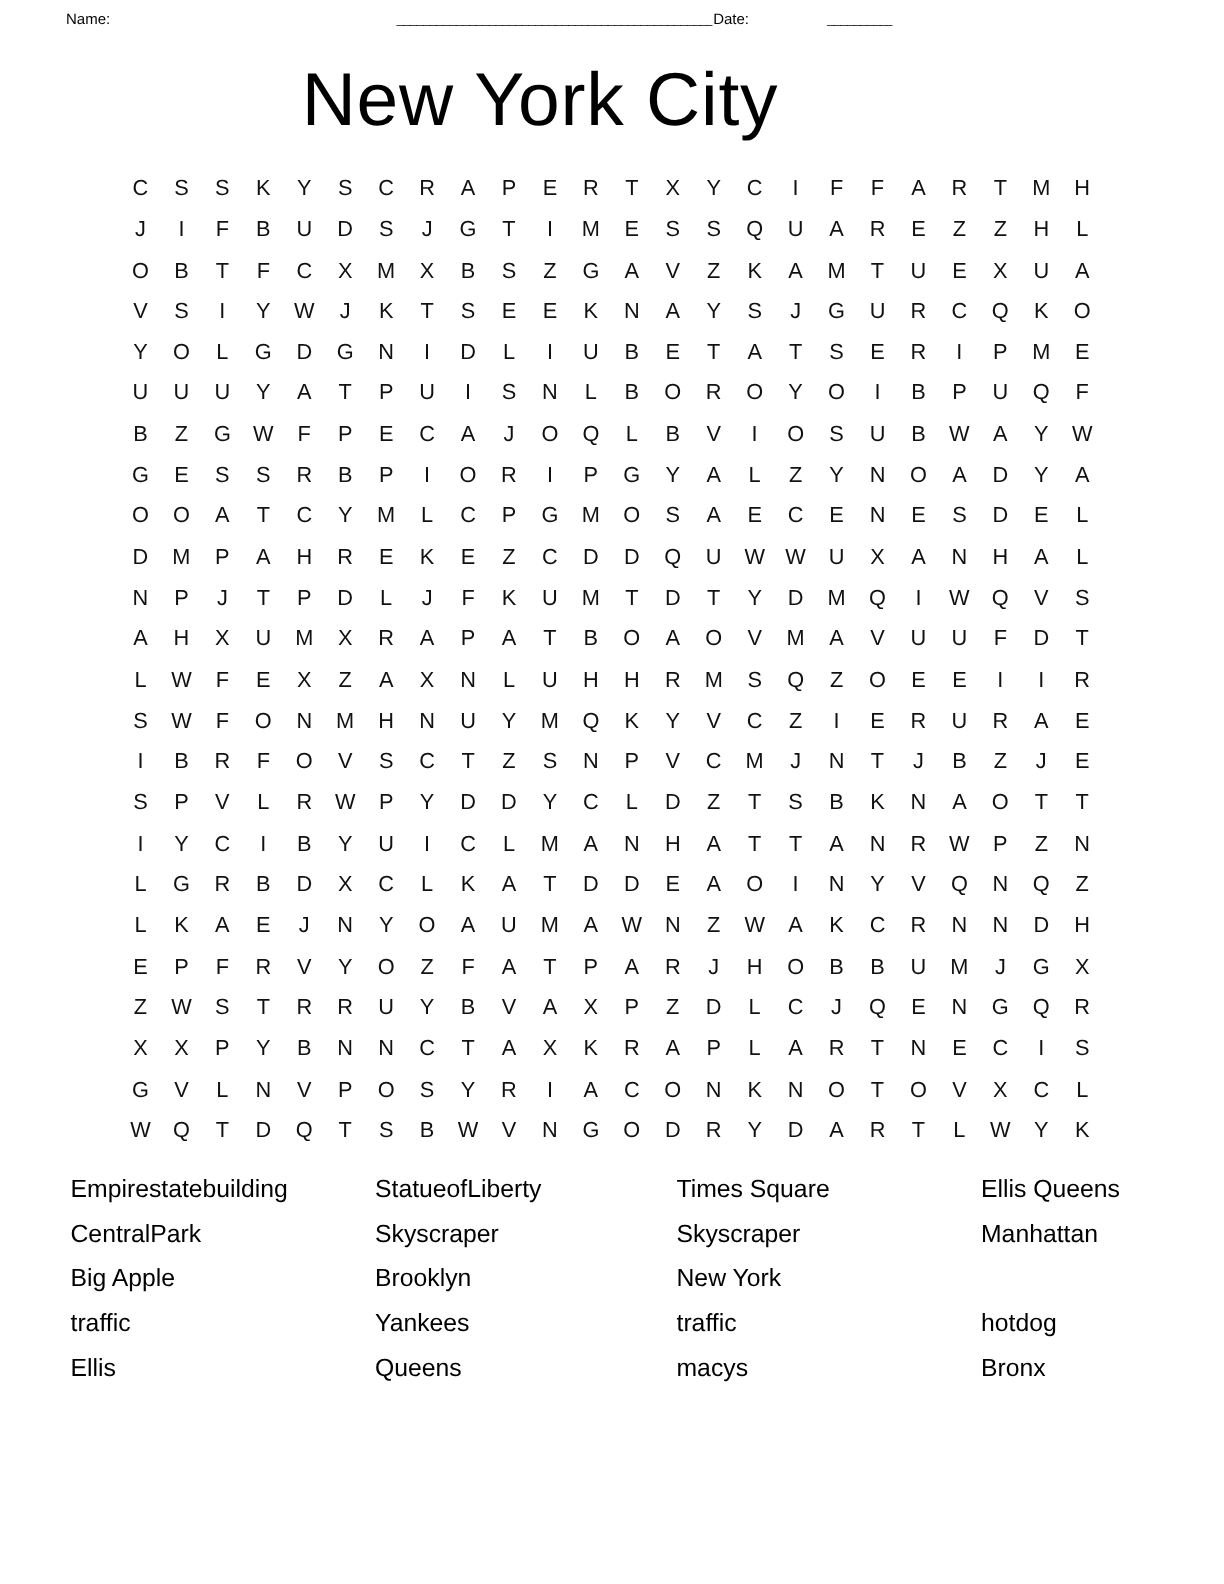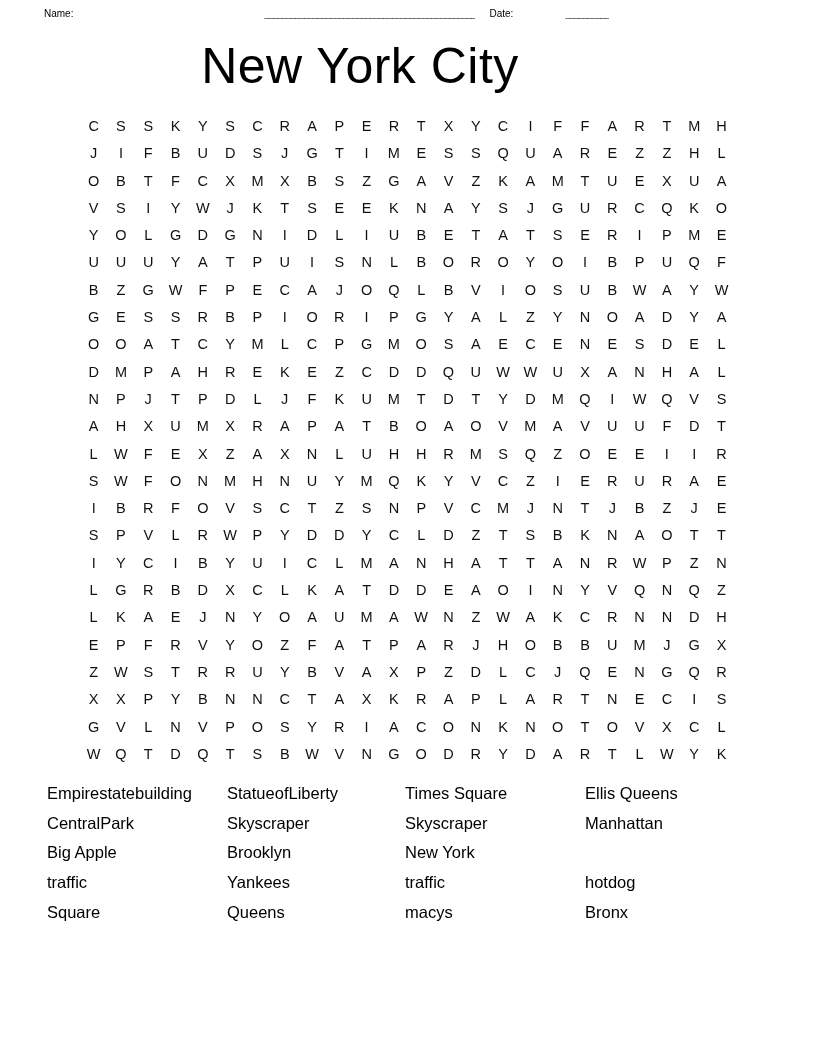--- a/index.html
+++ b/index.html
@@ -34,21 +34,21 @@
     margin-left: 44px;
   }
   .hdr-rule {
     font-family: "Liberation Serif", serif;
     letter-spacing: -0.6px;
     overflow: hidden;
     display: inline-block;
     vertical-align: baseline;
   }
   .hdr-rule-name { width: 398px; margin-left: 4px; }
-  .hdr-date-label { margin-left: 14px; }
+  .hdr-date-label { }
   .hdr-rule-date { width: 92px; margin-left: 4px; }
 
   
   .title {
     position: absolute;
     top: 36px;
     left: 0;
     width: 720px;
     text-align: center;
     font-size: 50px;
@@ -82,20 +82,21 @@
     position: absolute;
     top: 779px;
     left: 47px;
     width: 724px;
   }
   .word-row {
     display: grid;
     grid-template-columns: 180px 178px 180px 186px;
     height: 29.7px;
     align-items: center;
+    gap: 23px;
   }
   .word {
     font-size: 16.5px;
     line-height: 29.7px;
     white-space: nowrap;
     color: #000000;
   }
   .word:empty { visibility: hidden; }
 </style>
 </head>
@@ -755,18 +756,18 @@
       <span class="word">Brooklyn</span>
       <span class="word">New York</span>
     </div>
     <div class="word-row">
       <span class="word">traffic</span>
       <span class="word">Yankees</span>
       <span class="word">traffic</span>
       <span class="word">hotdog</span>
     </div>
     <div class="word-row">
-      <span class="word">Square</span>
+      <span class="word">Ellis</span>
       <span class="word">Queens</span>
       <span class="word">macys</span>
       <span class="word">Bronx</span>
     </div>
   </div>
 
 </body></html>

